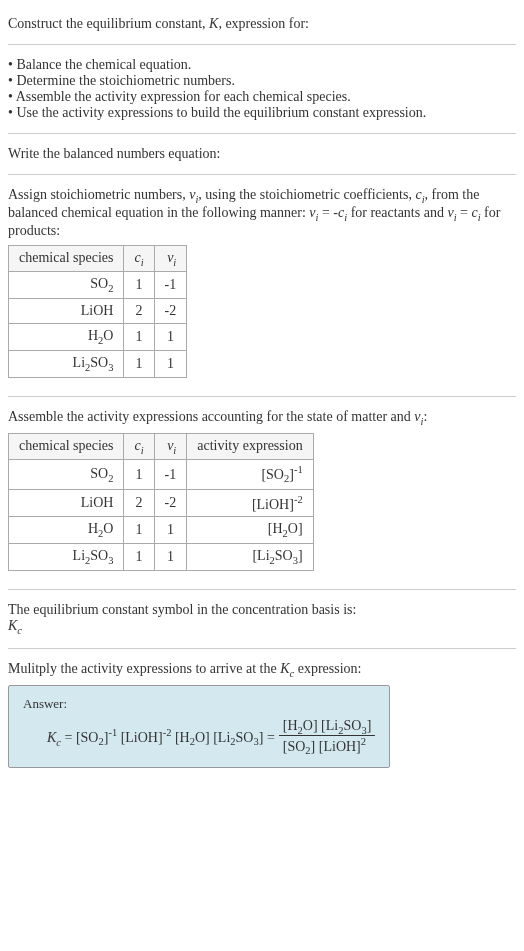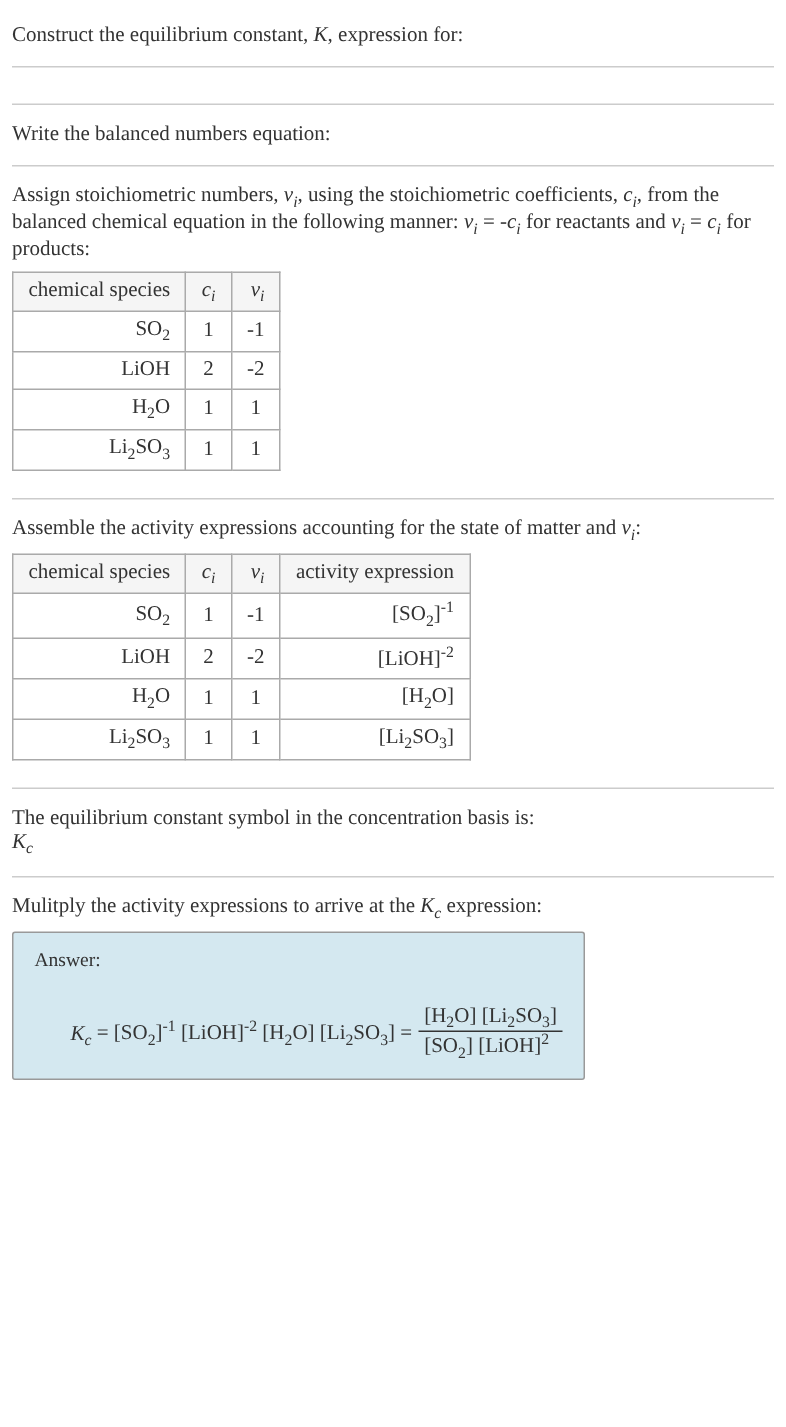--- a/index.html
+++ b/index.html
@@ -53,21 +53,21 @@
     .answer-box {
       background: #d4e8f0;
       border: 1px solid #999;
       padding: 10px 14px;
       margin: 6px 0;
       display: inline-block;
       border-radius: 2px;
     }
     .answer-label {
       font-size: 13px;
-      margin-bottom: 22px;
+      margin-bottom: 6px;
     }
     .frac {
       display: inline-block;
       vertical-align: middle;
       text-align: left;
     }
     .frac .num {
       display: block;
       border-bottom: 1px solid #333;
       padding: 0 4px;
@@ -96,20 +96,26 @@
 </head>
 <body>
 
 <div class="section">
   <div>Construct the equilibrium constant, <span class="italic">K</span>, expression for:</div>
 </div>
 
 <div class="divider"></div>
 
 <div class="section">
+  <ul class="plan">
+    <li>Balance the chemical equation.</li>
+    <li>Determine the stoichiometric numbers.</li>
+    <li>Assemble the activity expression for each chemical species.</li>
+    <li>Use the activity expressions to build the equilibrium constant expression.</li>
+  </ul>
 </div>
 
 <div class="divider"></div>
 
 <div class="section">
   <div>Write the balanced numbers equation:</div>
 </div>
 
 <div class="divider"></div>
 

